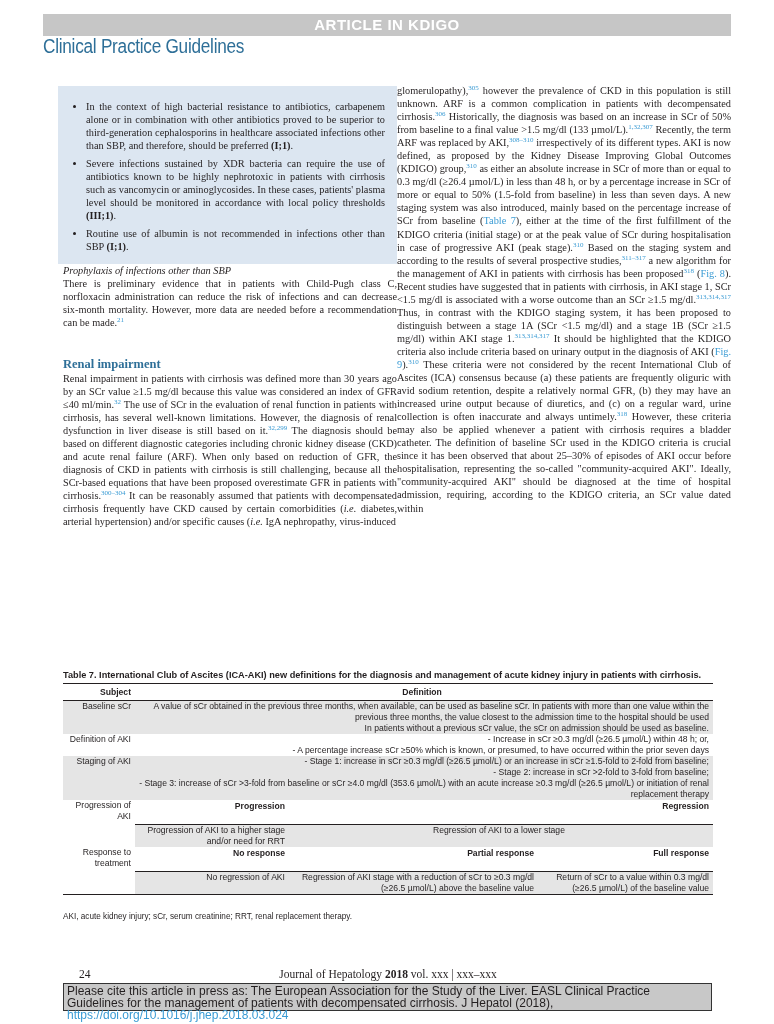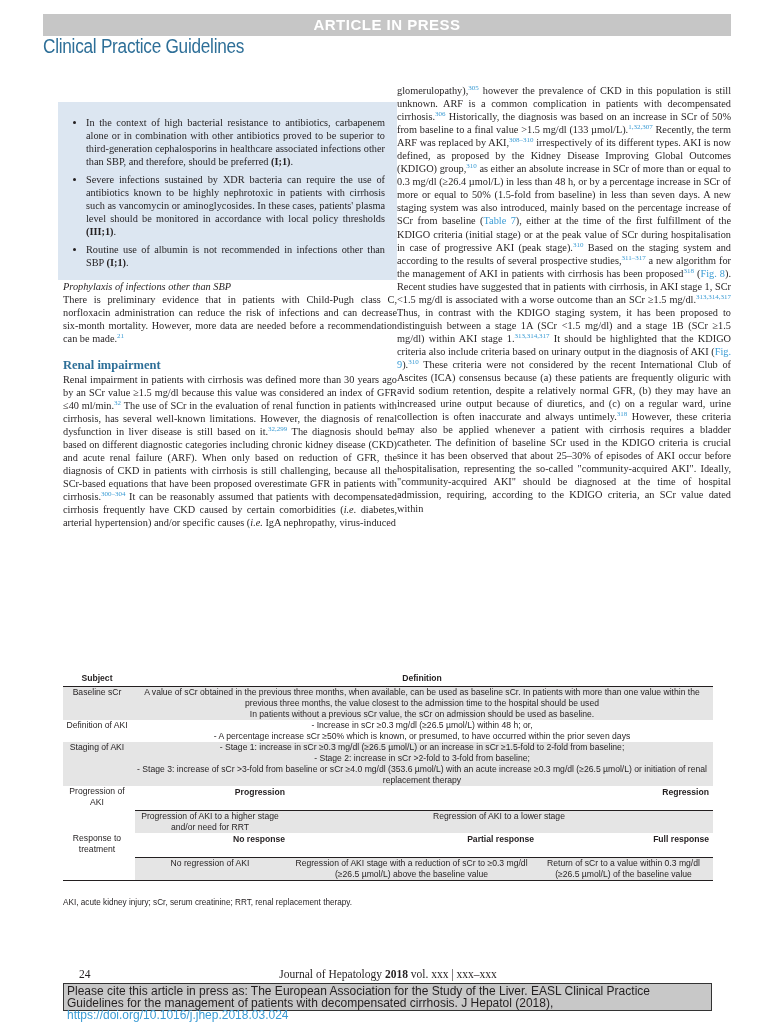--- a/index.html
+++ b/index.html
@@ -9,54 +9,54 @@
             background: #c6c6c6; color: #ffffff; text-align: center;
             font-family: "Liberation Sans", sans-serif; font-weight: bold; font-size: 15px;
             line-height: 22px; letter-spacing: 0.5px; width: 436px; }
   .banner { width: 436px; }
   .running-head { position: absolute; left: 43px; top: 35px; font-size: 20px; color: #2e6f98;
                   font-family: "Liberation Sans", sans-serif; letter-spacing: -0.3px; transform: scaleX(0.86); transform-origin: left; }
   .col { position: absolute; top: 84px; width: 334px; font-size: 10.3px; line-height: 13.05px;
          text-align: justify; }
   .col-left { left: 63px; }
   .col-right { left: 397px; top: 84px; }
-  .recbox { background: #dce6f1; padding: 14px 12px 10px 12px; margin-left: 0; margin-top: 18px; }
+  .recbox { background: #dce6f1; padding: 14px 12px 10px 12px; margin-left: 0; margin-top: 2px; }
   .recbox ul { margin: 0; padding-left: 16px; }
   .recbox li { margin-bottom: 5px; list-style: disc; }
   .recbox li:last-child { margin-bottom: 0; }
   .subhead-it { font-style: italic; }
   .p { margin: 0; }
-  .sec-title { color: #2e6f98; font-weight: bold; font-size: 12.5px; margin-top: 13px; line-height: 15px; }
+  .sec-title { color: #2e6f98; font-weight: bold; font-size: 12.5px; margin-top: 28px; line-height: 15px; }
   sup, .ref { color: #3a9bd4; font-size: 7px; vertical-align: 4px; line-height: 0; }
   .link { color: #3a9bd4; }
   b { font-weight: bold; }
   .table-wrap { position: absolute; left: 63px; top: 670px; width: 650px; font-size: 8.6px;
                 font-family: "Liberation Sans", sans-serif; line-height: 11px; }
   .t-caption { font-weight: bold; font-size: 9.2px; padding-bottom: 2px; border-bottom: 1.5px solid #231f20; }
   table { border-collapse: collapse; width: 650px; }
-  td, th { padding: 0 4px 0 0; vertical-align: top; text-align: center; }
+  td, th { padding: 0 4px 0 0; vertical-align: top; text-align: right; }
   th { font-weight: bold; }
   .thead-row th { padding-top: 3px; padding-bottom: 2px; border-bottom: 1.5px solid #231f20; }
   .shade td { background: #e5e5e5; }
   .subj { width: 68px; padding-left: 0; }
   .center { text-align: center; }
   .subhead-cell { border-bottom: 1.5px solid #231f20; font-weight: bold; padding-top: 1px; padding-bottom: 12px; text-align: right; }
   .last-row td { border-bottom: 1.5px solid #231f20; }
   .t-footnote { font-size: 8.2px; margin-top: 16px; }
   .footer-line { position: absolute; left: 63px; top: 968px; width: 650px; font-size: 11.5px; }
   .page-num { position: absolute; left: 16px; top: 0; }
   .journal { position: absolute; left: 0; width: 650px; text-align: center; top: 0; }
   .cite-box { position: absolute; left: 63px; top: 983px; width: 649px; height: 28px;
               background: #c8c8c8; border: 1.5px solid #333; font-family: "Liberation Sans", sans-serif;
               font-size: 12px; line-height: 12px; padding: 1px 3px; box-sizing: border-box; color: #231f20; }
 </style>
 </head>
 <body>
 
-<div class="banner" style="width:688px;">ARTICLE IN PRESS</div>
+<div class="banner" style="width:688px;">ARTICLE IN KDIGO</div>
 <div class="running-head">Clinical Practice Guidelines</div>
 
 <div class="col col-left">
   <div class="recbox" style="margin-left:-5px;">
     <ul>
       <li><span>In the context of high bacterial resistance to antibiotics, carbapenem alone or in combination with other antibiotics proved to be superior to third-generation cephalosporins in healthcare associated infections other than SBP, and therefore, should be preferred </span><b>(I;1)</b><span>.</span></li>
       <li><span>Severe infections sustained by XDR bacteria can require the use of antibiotics known to be highly nephrotoxic in patients with cirrhosis such as vancomycin or aminoglycosides. In these cases, patients' plasma level should be monitored in accordance with local policy thresholds </span><b>(III;1)</b><span>.</span></li>
       <li><span>Routine use of albumin is not recommended in infections other than SBP </span><b>(I;1)</b><span>.</span></li>
     </ul>
   </div>
@@ -65,20 +65,21 @@
 
   <div class="sec-title">Renal impairment</div>
   <p class="p"><span>Renal impairment in patients with cirrhosis was defined more than 30 years ago by an SCr value ≥1.5 mg/dl because this value was considered an index of GFR ≤40 ml/min.</span><sup>32</sup><span> The use of SCr in the evaluation of renal function in patients with cirrhosis, has several well-known limitations. However, the diagnosis of renal dysfunction in liver disease is still based on it.</span><sup>32,299</sup><span> The diagnosis should be based on different diagnostic categories including chronic kidney disease (CKD) and acute renal failure (ARF). When only based on reduction of GFR, the diagnosis of CKD in patients with cirrhosis is still challenging, because all the SCr-based equations that have been proposed overestimate GFR in patients with cirrhosis.</span><sup>300–304</sup><span> It can be reasonably assumed that patients with decompensated cirrhosis frequently have CKD caused by certain comorbidities (</span><i>i.e.</i><span> diabetes, arterial hypertension) and/or specific causes (</span><i>i.e.</i><span> IgA nephropathy, virus-induced</span></p>
 </div>
 
 <div class="col col-right">
   <p class="p"><span>glomerulopathy),</span><sup>305</sup><span> however the prevalence of CKD in this population is still unknown. ARF is a common complication in patients with decompensated cirrhosis.</span><sup>306</sup><span> Historically, the diagnosis was based on an increase in SCr of 50% from baseline to a final value &gt;1.5 mg/dl (133 µmol/L).</span><sup>1,32,307</sup><span> Recently, the term ARF was replaced by AKI,</span><sup>308–310</sup><span> irrespectively of its different types. AKI is now defined, as proposed by the Kidney Disease Improving Global Outcomes (KDIGO) group,</span><sup>310</sup><span> as either an absolute increase in SCr of more than or equal to 0.3 mg/dl (≥26.4 µmol/L) in less than 48 h, or by a percentage increase in SCr of more or equal to 50% (1.5-fold from baseline) in less than seven days. A new staging system was also introduced, mainly based on the percentage increase of SCr from baseline (</span><span class="link">Table 7</span><span>), either at the time of the first fulfillment of the KDIGO criteria (initial stage) or at the peak value of SCr during hospitalisation in case of progressive AKI (peak stage).</span><sup>310</sup><span> Based on the staging system and according to the results of several prospective studies,</span><sup>311–317</sup><span> a new algorithm for the management of AKI in patients with cirrhosis has been proposed</span><sup>318</sup><span> (</span><span class="link">Fig. 8</span><span>). Recent studies have suggested that in patients with cirrhosis, in AKI stage 1, SCr &lt;1.5 mg/dl is associated with a worse outcome than an SCr ≥1.5 mg/dl.</span><sup>313,314,317</sup><span> Thus, in contrast with the KDIGO staging system, it has been proposed to distinguish between a stage 1A (SCr &lt;1.5 mg/dl) and a stage 1B (SCr ≥1.5 mg/dl) within AKI stage 1.</span><sup>313,314,317</sup><span> It should be highlighted that the KDIGO criteria also include criteria based on urinary output in the diagnosis of AKI (</span><span class="link">Fig. 9</span><span>).</span><sup>310</sup><span> These criteria were not considered by the recent International Club of Ascites (ICA) consensus because (a) these patients are frequently oliguric with avid sodium retention, despite a relatively normal GFR, (b) they may have an increased urine output because of diuretics, and (c) on a regular ward, urine collection is often inaccurate and always untimely.</span><sup>318</sup><span> However, these criteria may also be applied whenever a patient with cirrhosis requires a bladder catheter. The definition of baseline SCr used in the KDIGO criteria is crucial since it has been observed that about 25–30% of episodes of AKI occur before hospitalisation, representing the so-called "community-acquired AKI". Ideally, "community-acquired AKI" should be diagnosed at the time of hospital admission, requiring, according to the KDIGO criteria, an SCr value dated within</span></p>
 </div>
 
 <div class="table-wrap">
+  <div class="t-caption">Table 7. International Club of Ascites (ICA-AKI) new definitions for the diagnosis and management of acute kidney injury in patients with cirrhosis.</div>
   <table>
     <tbody>
         <tr class="thead-row">
       <th class="subj">Subject</th>
       <th colspan="3" class="center">Definition</th>
     </tr>
     <tr class="shade">
       <td class="subj">Baseline sCr</td>
       <td colspan="3">
             <div>A value of sCr obtained in the previous three months, when available, can be used as baseline sCr. In patients with more than one value within the previous three months, the value closest to the admission time to the hospital should be used</div>

